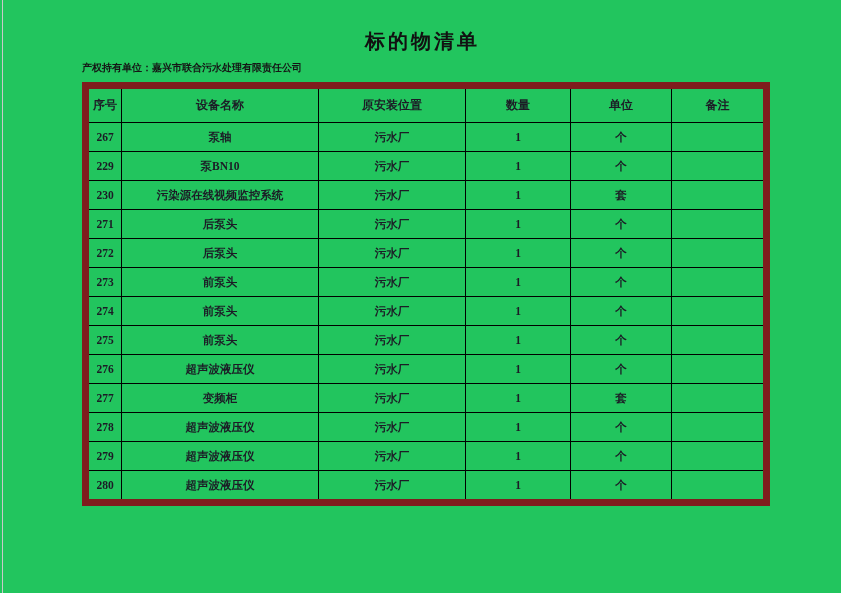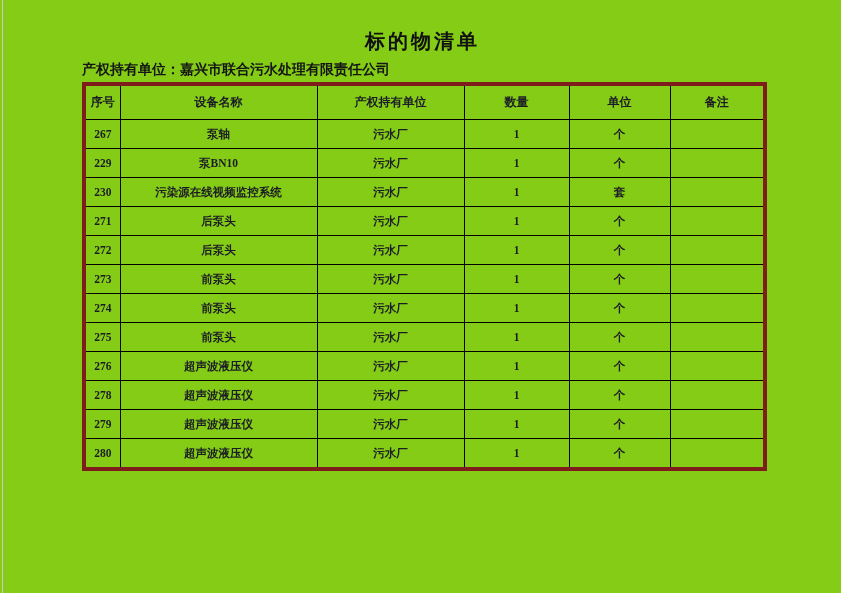--- a/index.html
+++ b/index.html
@@ -9,21 +9,21 @@
     height: 593px;
     background: #ffffff;
     overflow: hidden;
     font-family: "Liberation Serif", "DejaVu Serif", serif;
     color: #1a1a1a;
   }
   .page {
     position: relative;
     width: 841px;
     height: 593px;
-    background: #84cc16;
+    background: #22c55e;
   }
   .page-left-edge {
     position: absolute;
     left: 2px;
     top: 0;
     width: 1px;
     height: 593px;
     background: #c9c9c9;
   }
   .doc-title {
@@ -34,35 +34,35 @@
     text-align: center;
     font-size: 20px;
     font-weight: bold;
     letter-spacing: 3px;
     color: #111111;
   }
   .owner-line {
     position: absolute;
     top: 61px;
     left: 82px;
-    font-size: 14px;
+    font-size: 10px;
     font-weight: bold;
     color: #151515;
     white-space: nowrap;
   }
   .items-table-wrap {
     position: absolute;
     top: 82px;
     left: 82px;
   }
   table.items-table {
     border-collapse: collapse;
     table-layout: fixed;
     width: 681px;
-    border: 4px solid #7f1d1d;
+    border: 7px solid #7f1d1d;
   }
   table.items-table th,
   table.items-table td {
     border: 1px solid #000000;
     text-align: center;
     vertical-align: middle;
     font-size: 11.5px;
     font-weight: bold;
     color: #1c1c26;
     padding: 0 2px;
@@ -101,21 +101,21 @@
           <col class="c-name">
           <col class="c-loc">
         <col class="c-qty">
           <col class="c-unit">
           <col class="c-rem">
       </colgroup>
       <thead>
         <tr>
           <th>序号</th>
           <th>设备名称</th>
-          <th>产权持有单位</th>
+          <th>原安装位置</th>
           <th>数量</th>
           <th>单位</th>
           <th>备注</th>
         </tr>
       </thead>
       <tbody id="items-tbody">
   <tr>
     <td>267</td>
     <td>泵轴</td>
     <td>污水厂</td>
@@ -190,20 +190,28 @@
 
   <tr>
     <td>276</td>
     <td>超声波液压仪</td>
     <td>污水厂</td>
     <td>1</td>
     <td>个</td>
     <td></td>
   </tr>
 
+  <tr>
+    <td>277</td>
+    <td>变频柜</td>
+    <td>污水厂</td>
+    <td>1</td>
+    <td>套</td>
+    <td></td>
+  </tr>
 
   <tr>
     <td>278</td>
     <td>超声波液压仪</td>
     <td>污水厂</td>
     <td>1</td>
     <td>个</td>
     <td></td>
   </tr>
 

